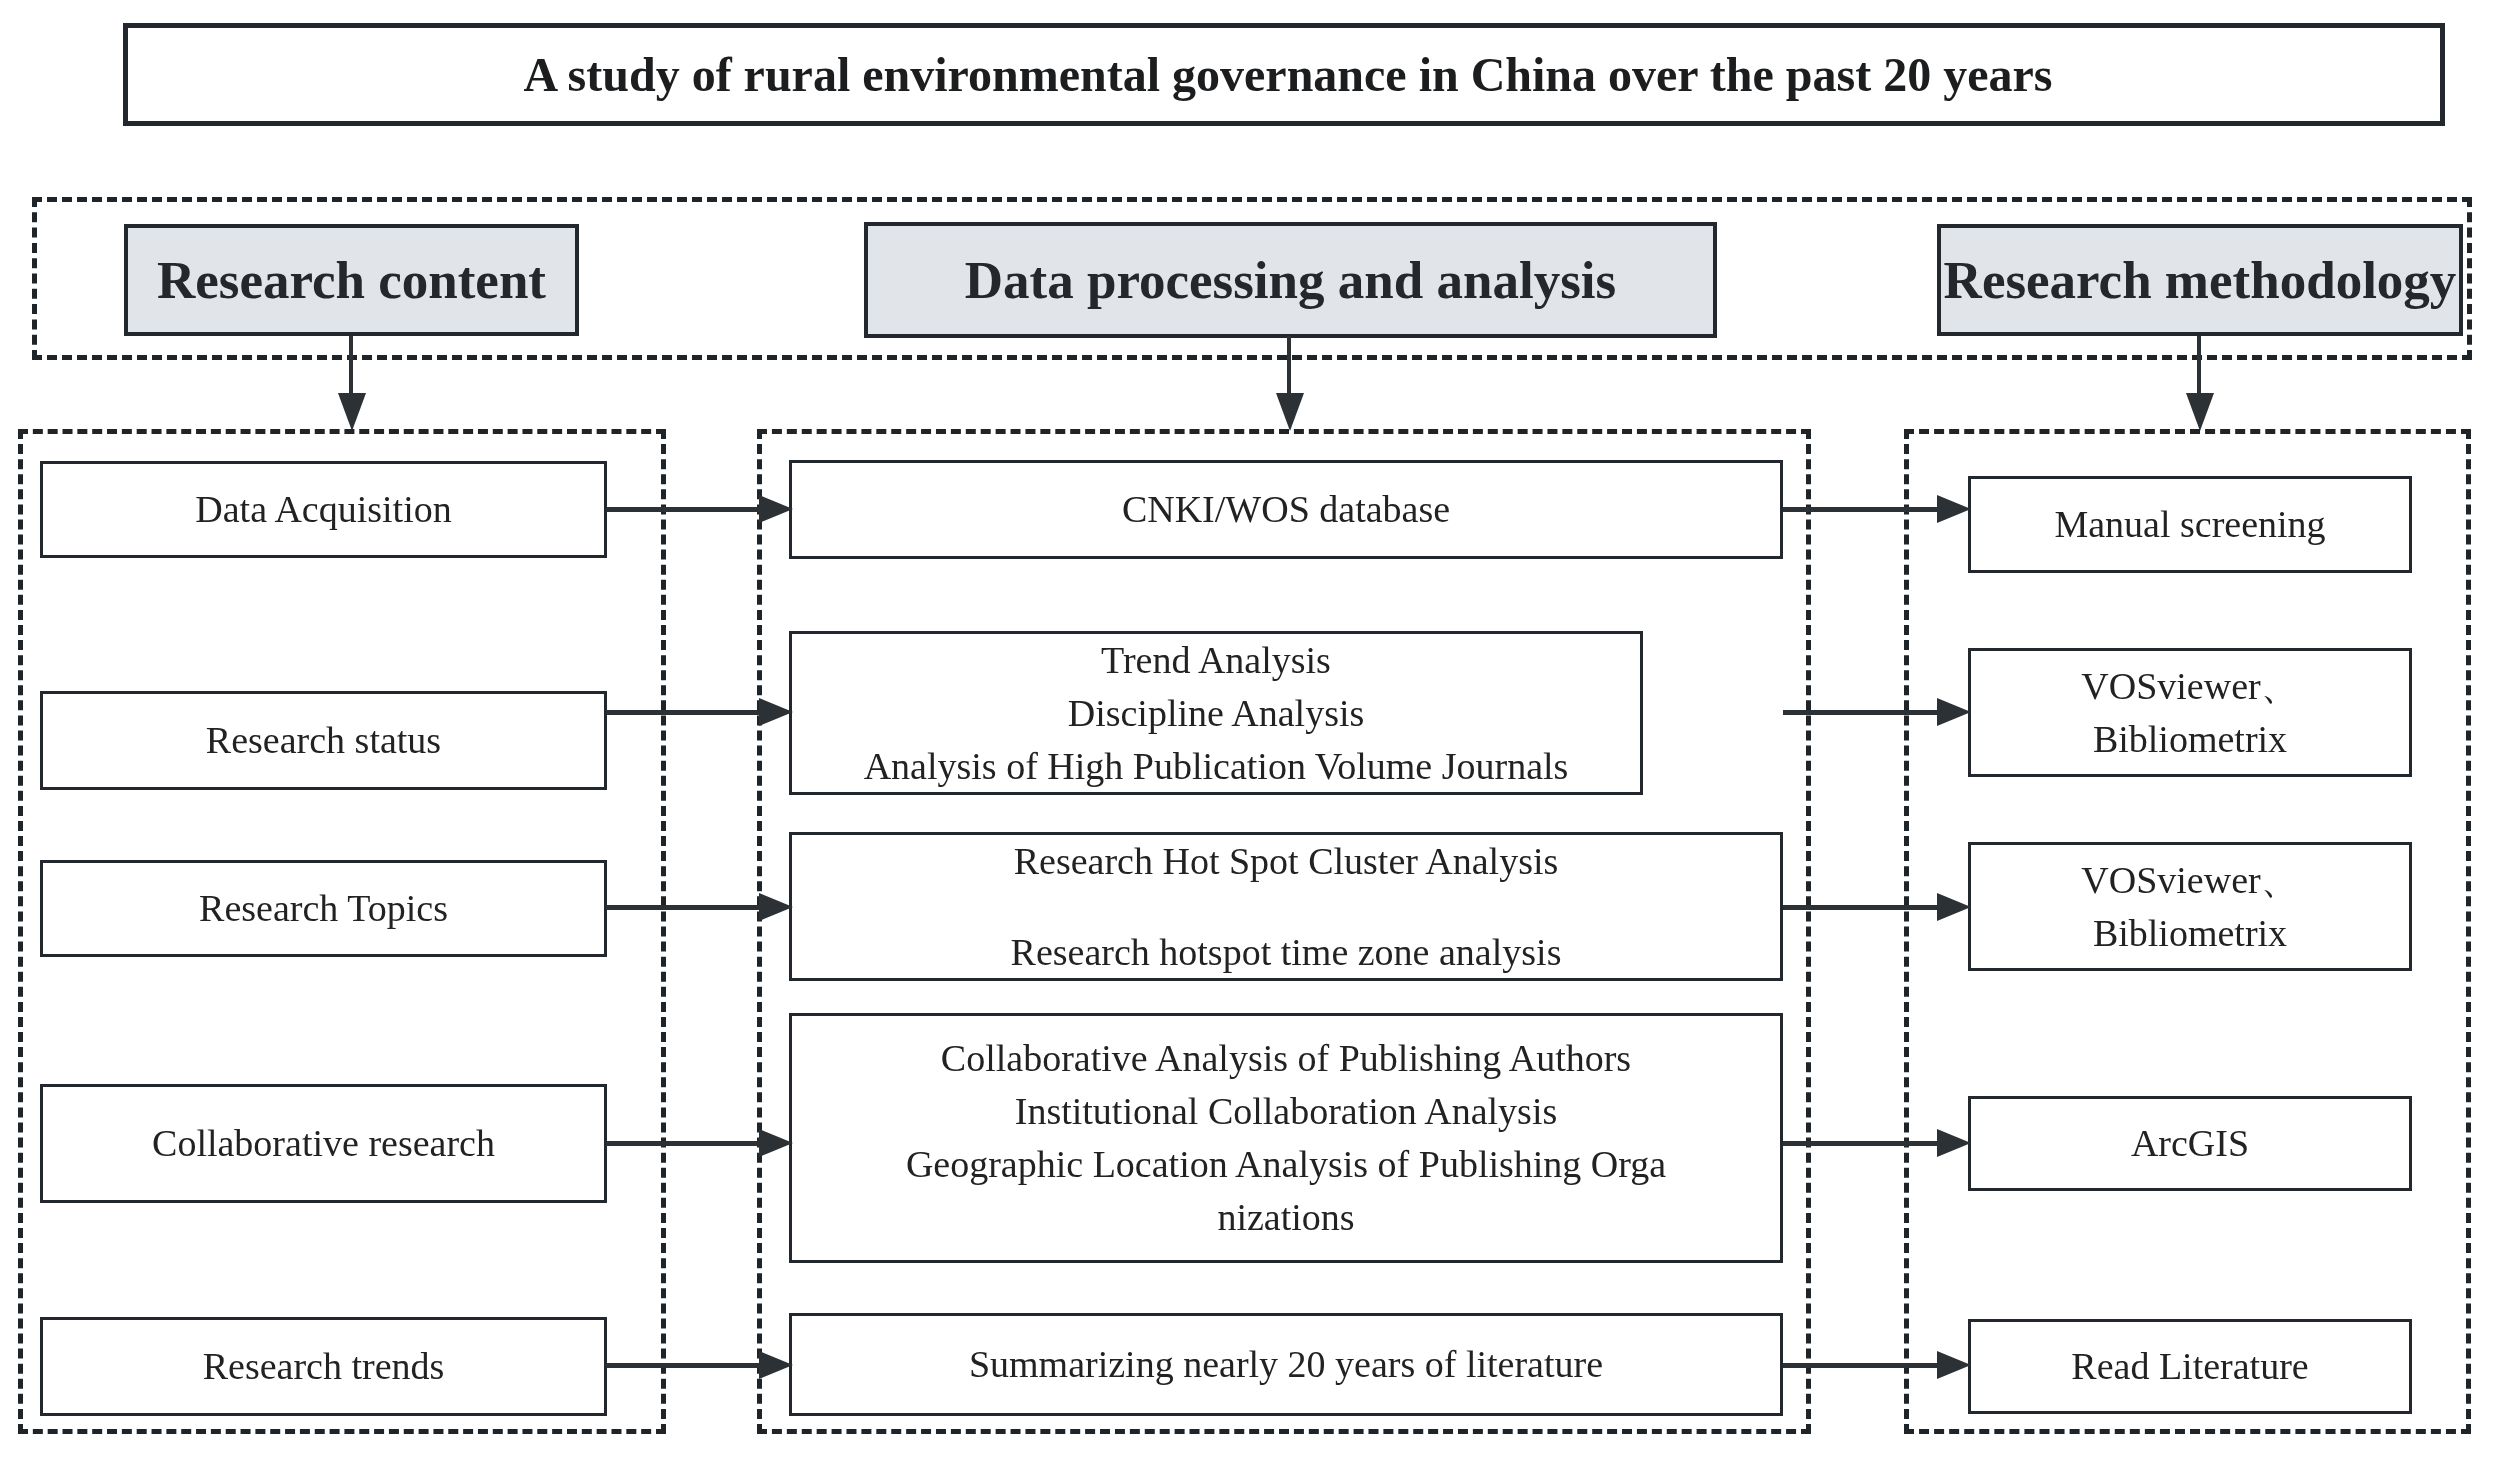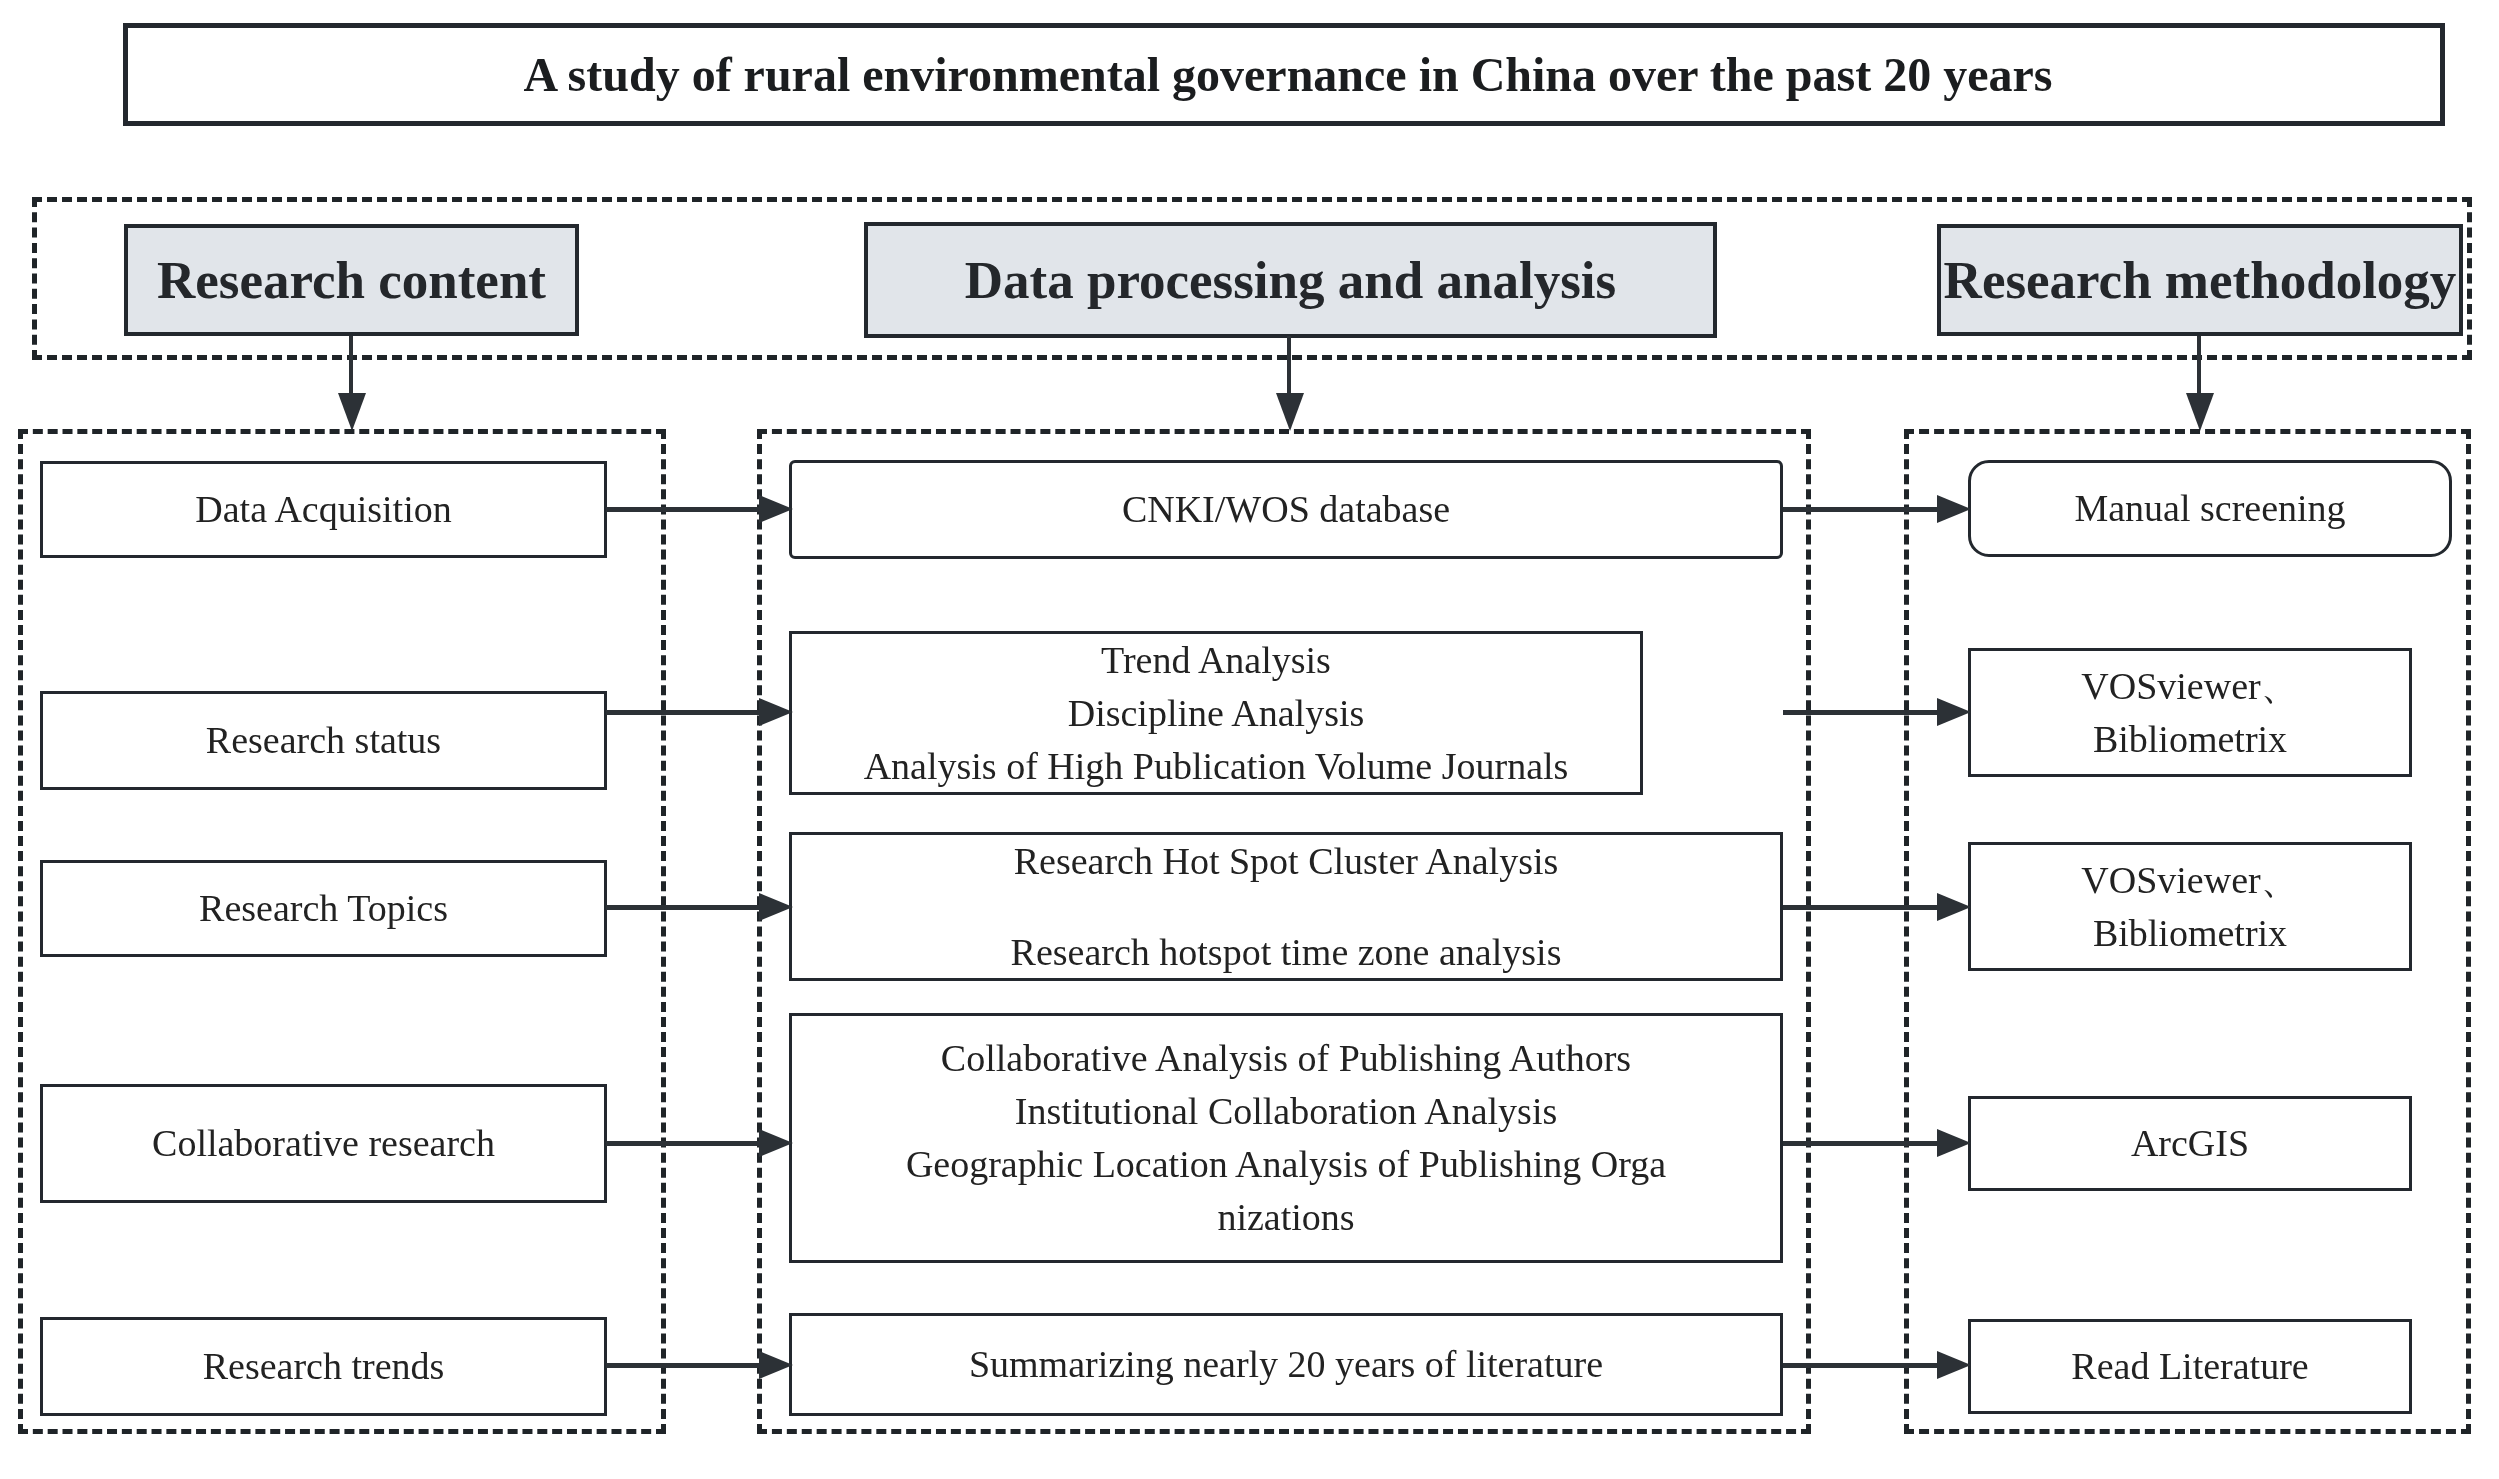--- a/index.html
+++ b/index.html
@@ -82,24 +82,24 @@
   <div class="va" style="left:1276px;top:336px;"></div>
   <div class="va" style="left:2186px;top:336px;"></div>
 
   <div class="dashbox" style="left:18px;top:429px;width:648px;height:1005px;"></div>
   <div class="dashbox" style="left:757px;top:429px;width:1054px;height:1005px;"></div>
   <div class="dashbox" style="left:1904px;top:429px;width:567px;height:1005px;"></div>
 
   <div class="cell" style="left:40px;top:461px;width:567px;height:97px;">
     <span>Data Acquisition</span>
   </div>
-  <div class="cell" style="left:789px;top:460px;width:994px;height:99px;border-radius:6px;">
+  <div class="cell" style="left:789px;top:460px;width:994px;height:99px;">
     <span>CNKI/WOS database</span>
   </div>
-  <div class="cell" style="left:1968px;top:460px;width:484px;height:97px;border-radius:21px;">
+  <div class="cell" style="left:1968px;top:476px;width:444px;height:97px;">
     <span>Manual screening</span>
   </div>
   <div class="ha" style="left:606px;top:495px;width:187px;"></div>
   <div class="ha" style="left:1783px;top:495px;width:188px;"></div>
 
   <div class="cell" style="left:40px;top:664px;width:567px;height:99px;margin-top:27px;">
     <span>Research status</span>
   </div>
   <div class="cell" style="left:789px;top:631px;width:854px;height:164px;align-items:center;">
     <span>Trend Analysis</span>

